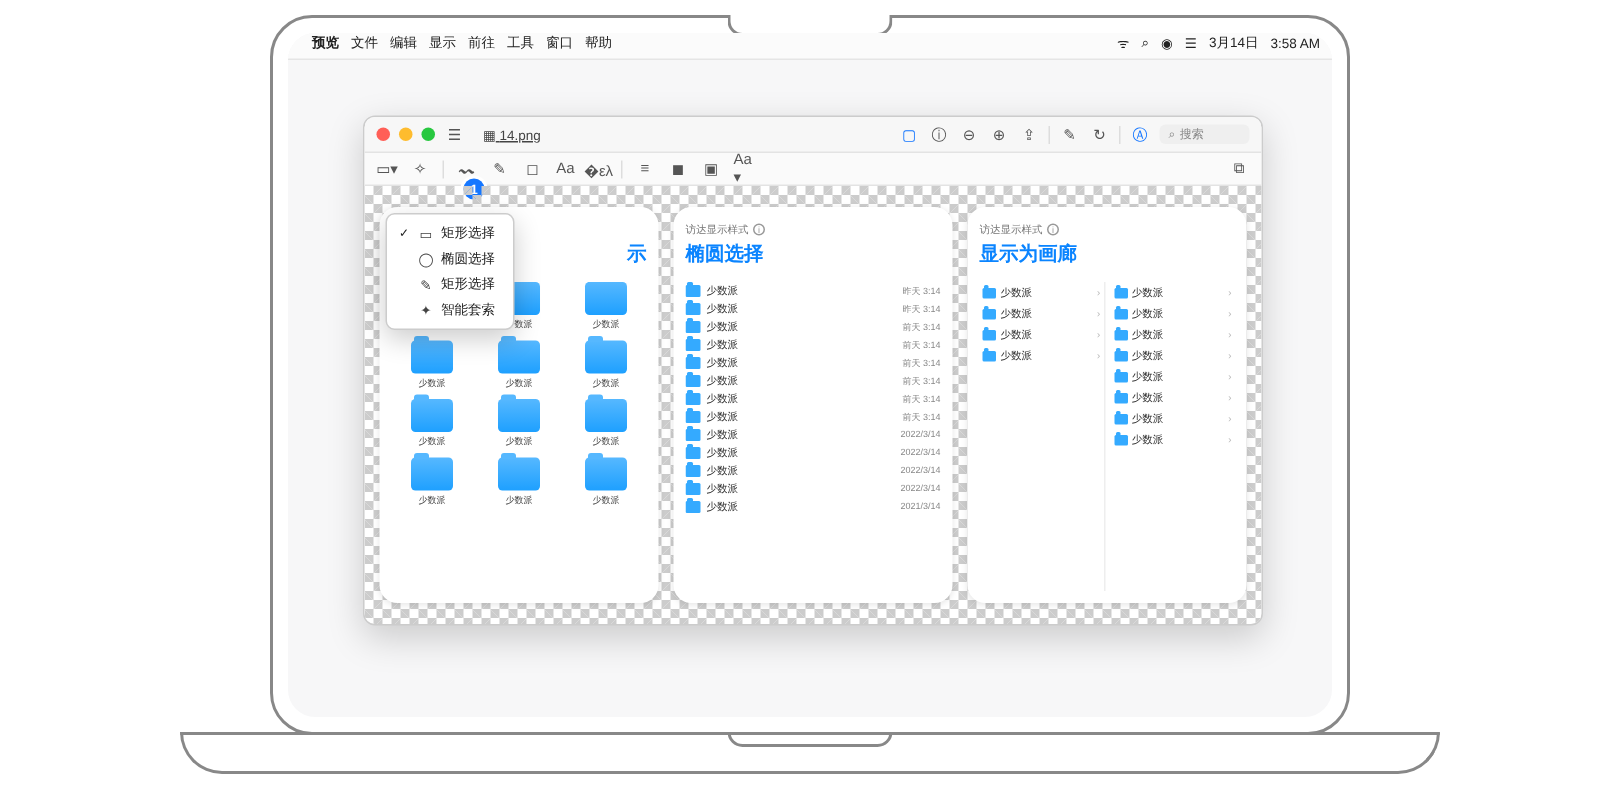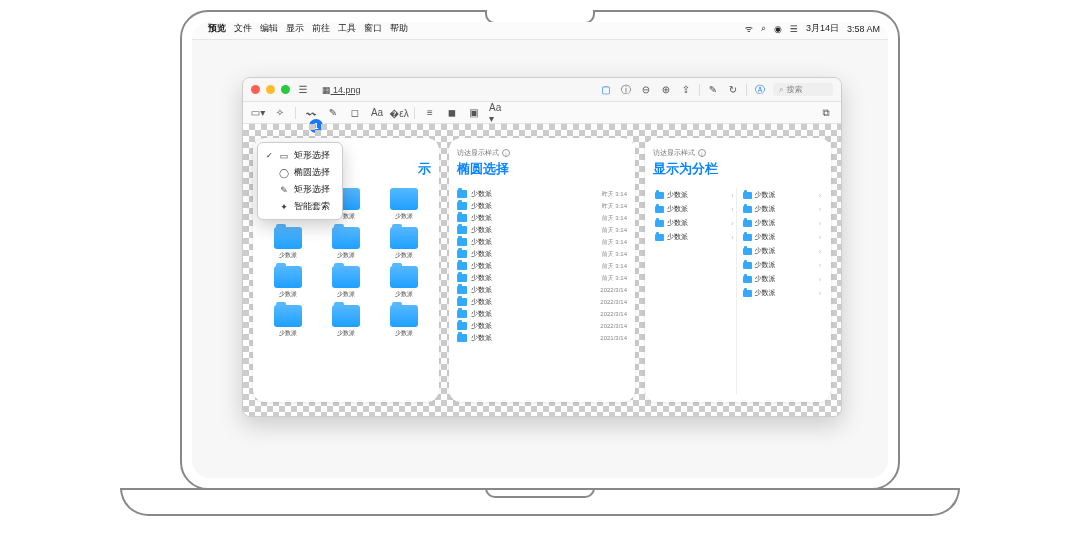--- a/index.html
+++ b/index.html
@@ -471,21 +471,21 @@
                 <span class="date">2021/3/14</span>
               </div>
             </div>
         </div>
 
         <div class="panel">
           <div class="panel-sub">
             <span>访达显示样式</span>
               <span class="info">i</span>
           </div>
-          <div class="panel-title">显示为分栏</div>
+          <div class="panel-title">显示为画廊</div>
           <div class="panel-body">
             <div class="columns">
               <div class="col" id="col1">
                   <div class="col-row">
                     <span class="mini-folder"></span>
                     <span>少数派</span>
                     <span class="chev">›</span>
                   </div>
                   <div class="col-row">
                     <span class="mini-folder"></span>

